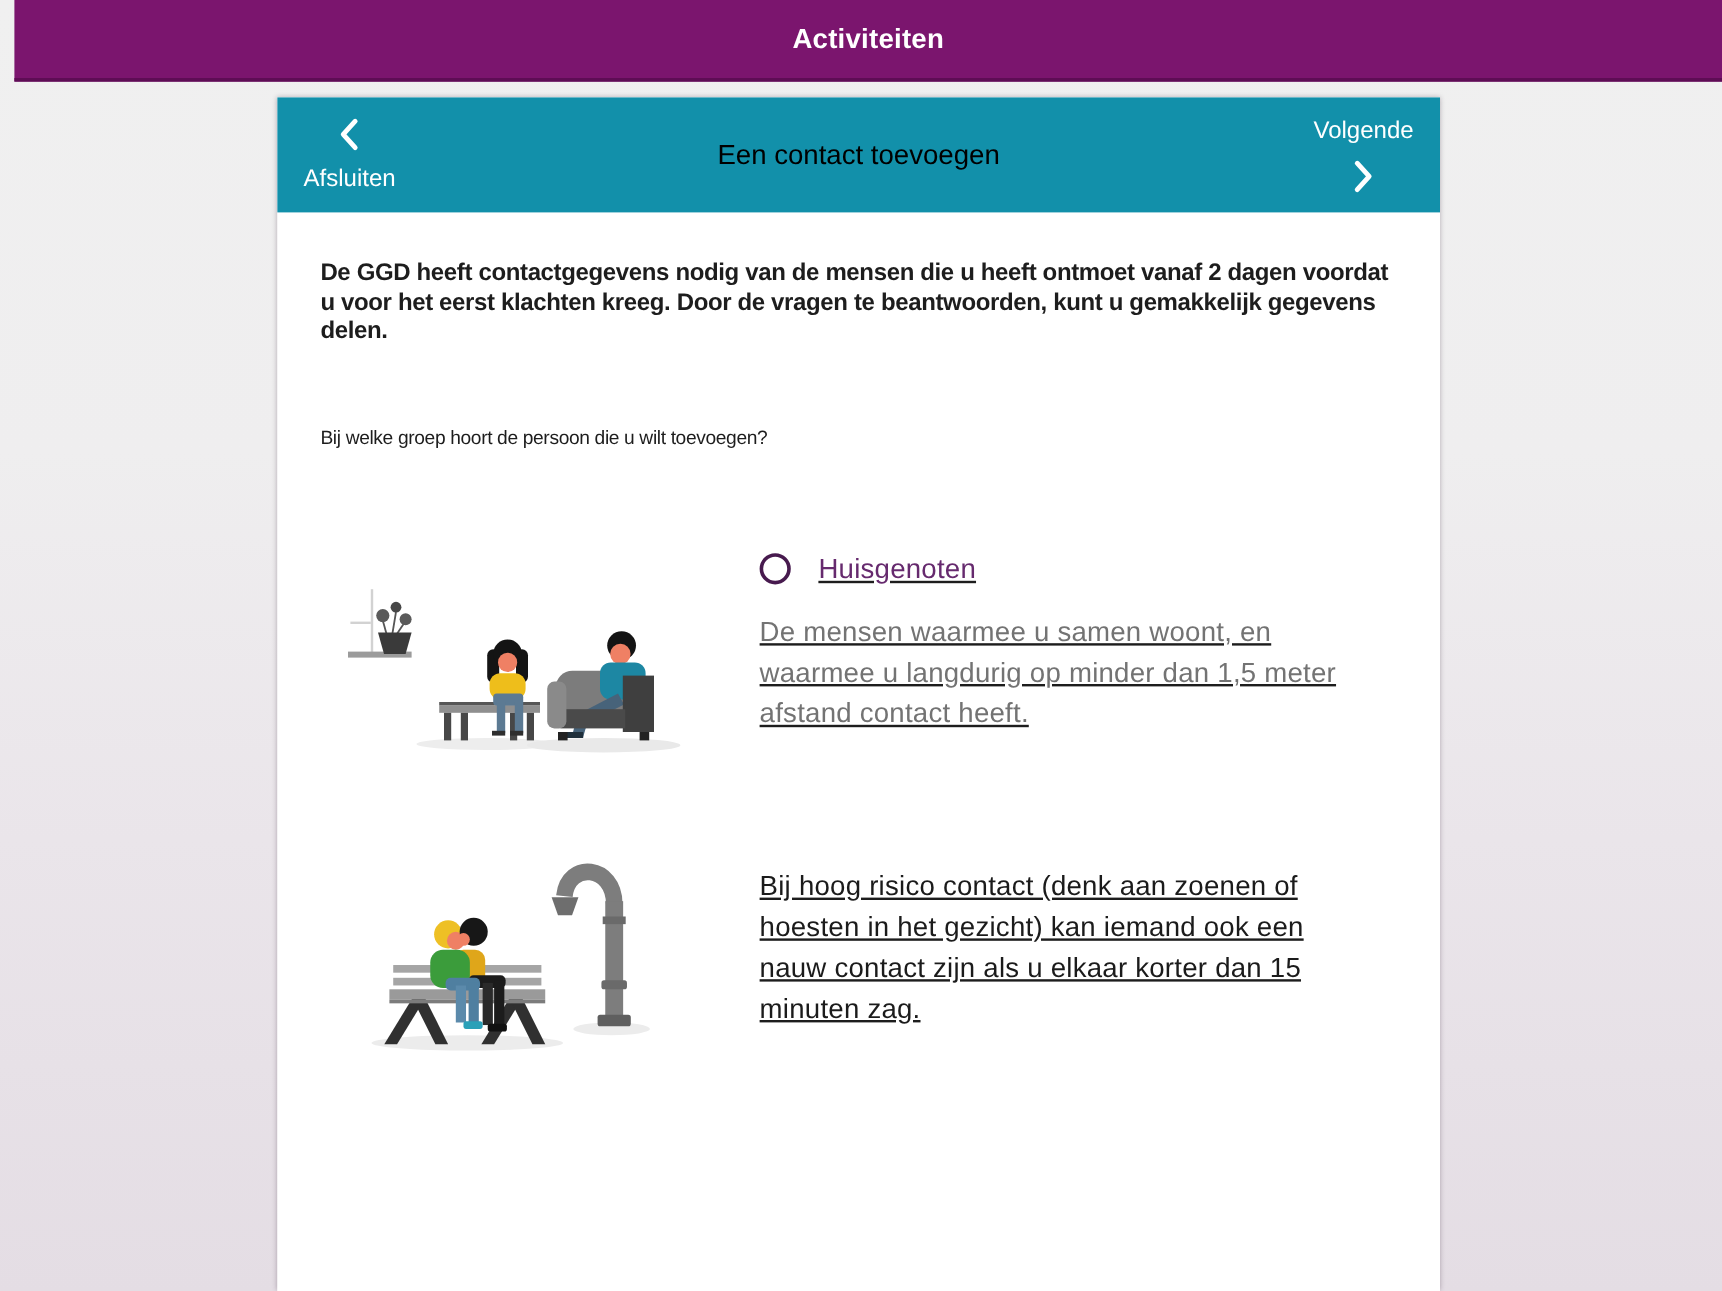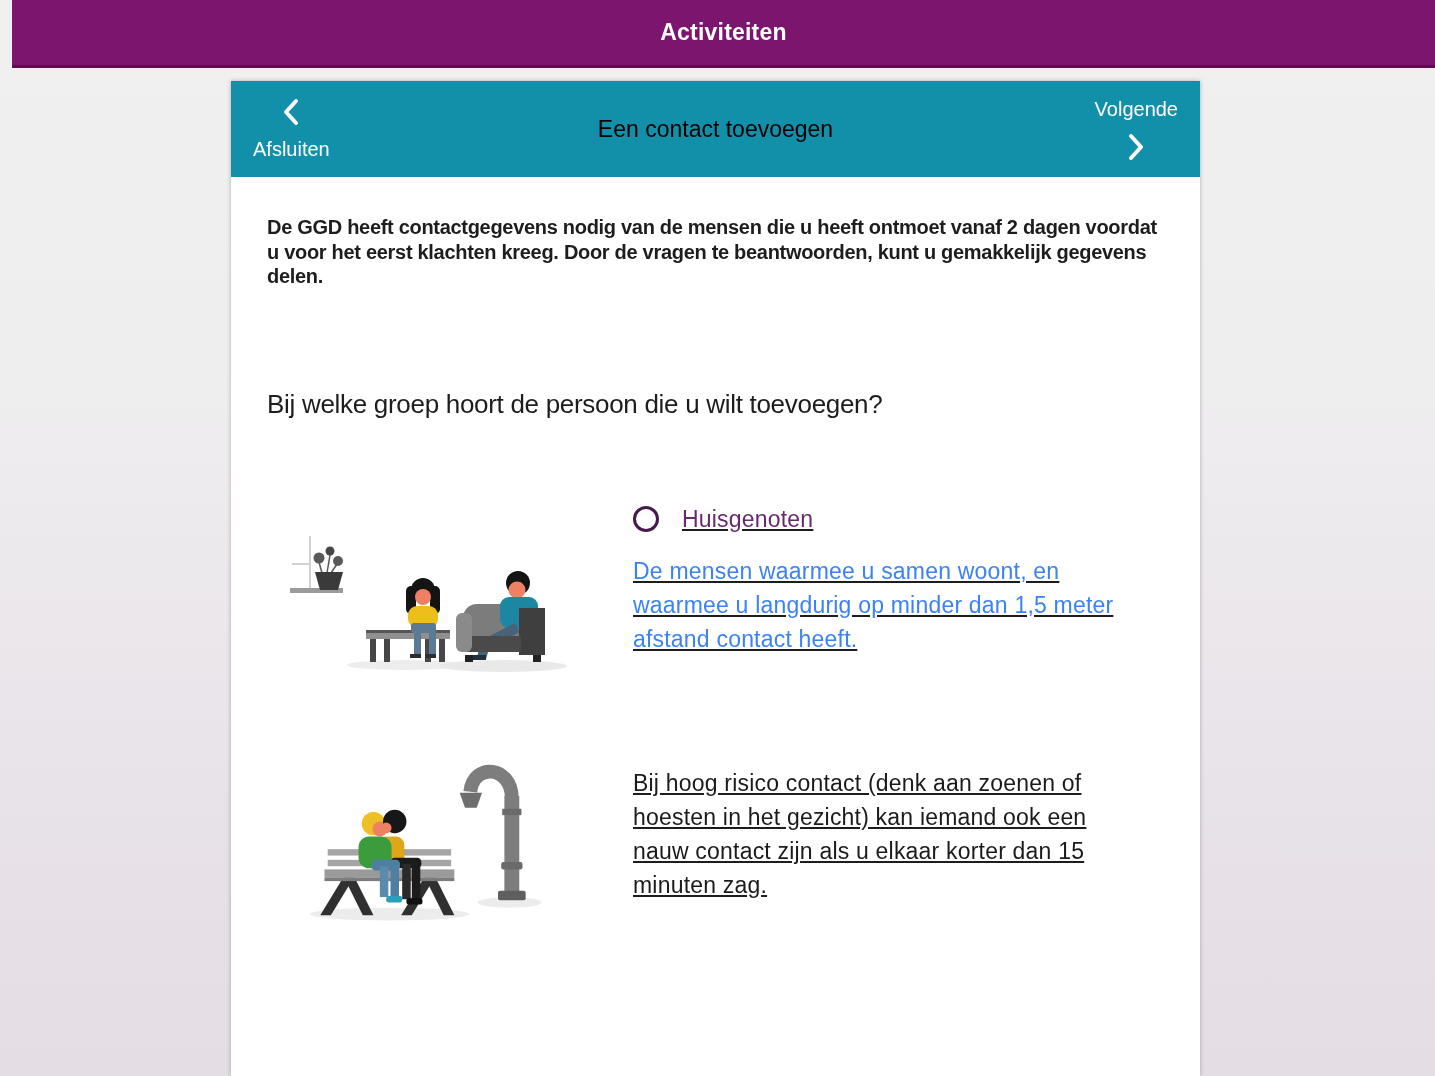--- a/index.html
+++ b/index.html
@@ -56,22 +56,22 @@
   
   .content {
     padding: 38px 36px 0 36px;
     color: #1d1d1d;
   }
   .intro-paragraph {
     font-size: 20px; line-height: 24.5px; letter-spacing: -0.3px;
     max-width: 902px; margin-bottom: 23px; font-weight: bold;
   }
   .question {
-    font-size: 26px; letter-spacing: -0.3px;
-    margin-top: 100px;
+    font-size: 16px; letter-spacing: -0.3px;
+    margin-top: 68px;
   }
 
   .options { margin-top: 86px; }
   .option-row {
     display: flex; align-items: flex-start; text-decoration: underline;
   }
   .option-row + .option-row { margin-top: 28px; }
   .option-illustration {
     width: 330px; flex: 0 0 330px; margin-top: 14px;
   }
@@ -84,21 +84,21 @@
     width: 26px; height: 26px; flex: 0 0 26px;
     border: 3.5px solid #471a4e; border-radius: 50%;
     background: #ffffff;
   }
   .option-label {
     color: #662a6e; font-size: 23px; letter-spacing: 0.2px;
   }
   .option-description {
     margin-top: 21px;
     font-size: 23px; line-height: 34px; letter-spacing: 0.2px;
-    color: #3b82f6;
+    color: #737373;
   }
   .option-extra {
     margin-top: 33px;
     font-size: 23px; line-height: 34px; letter-spacing: 0.2px;
     color: #1b1b1b;
   }
 </style>
 </head>
 <body>
 

